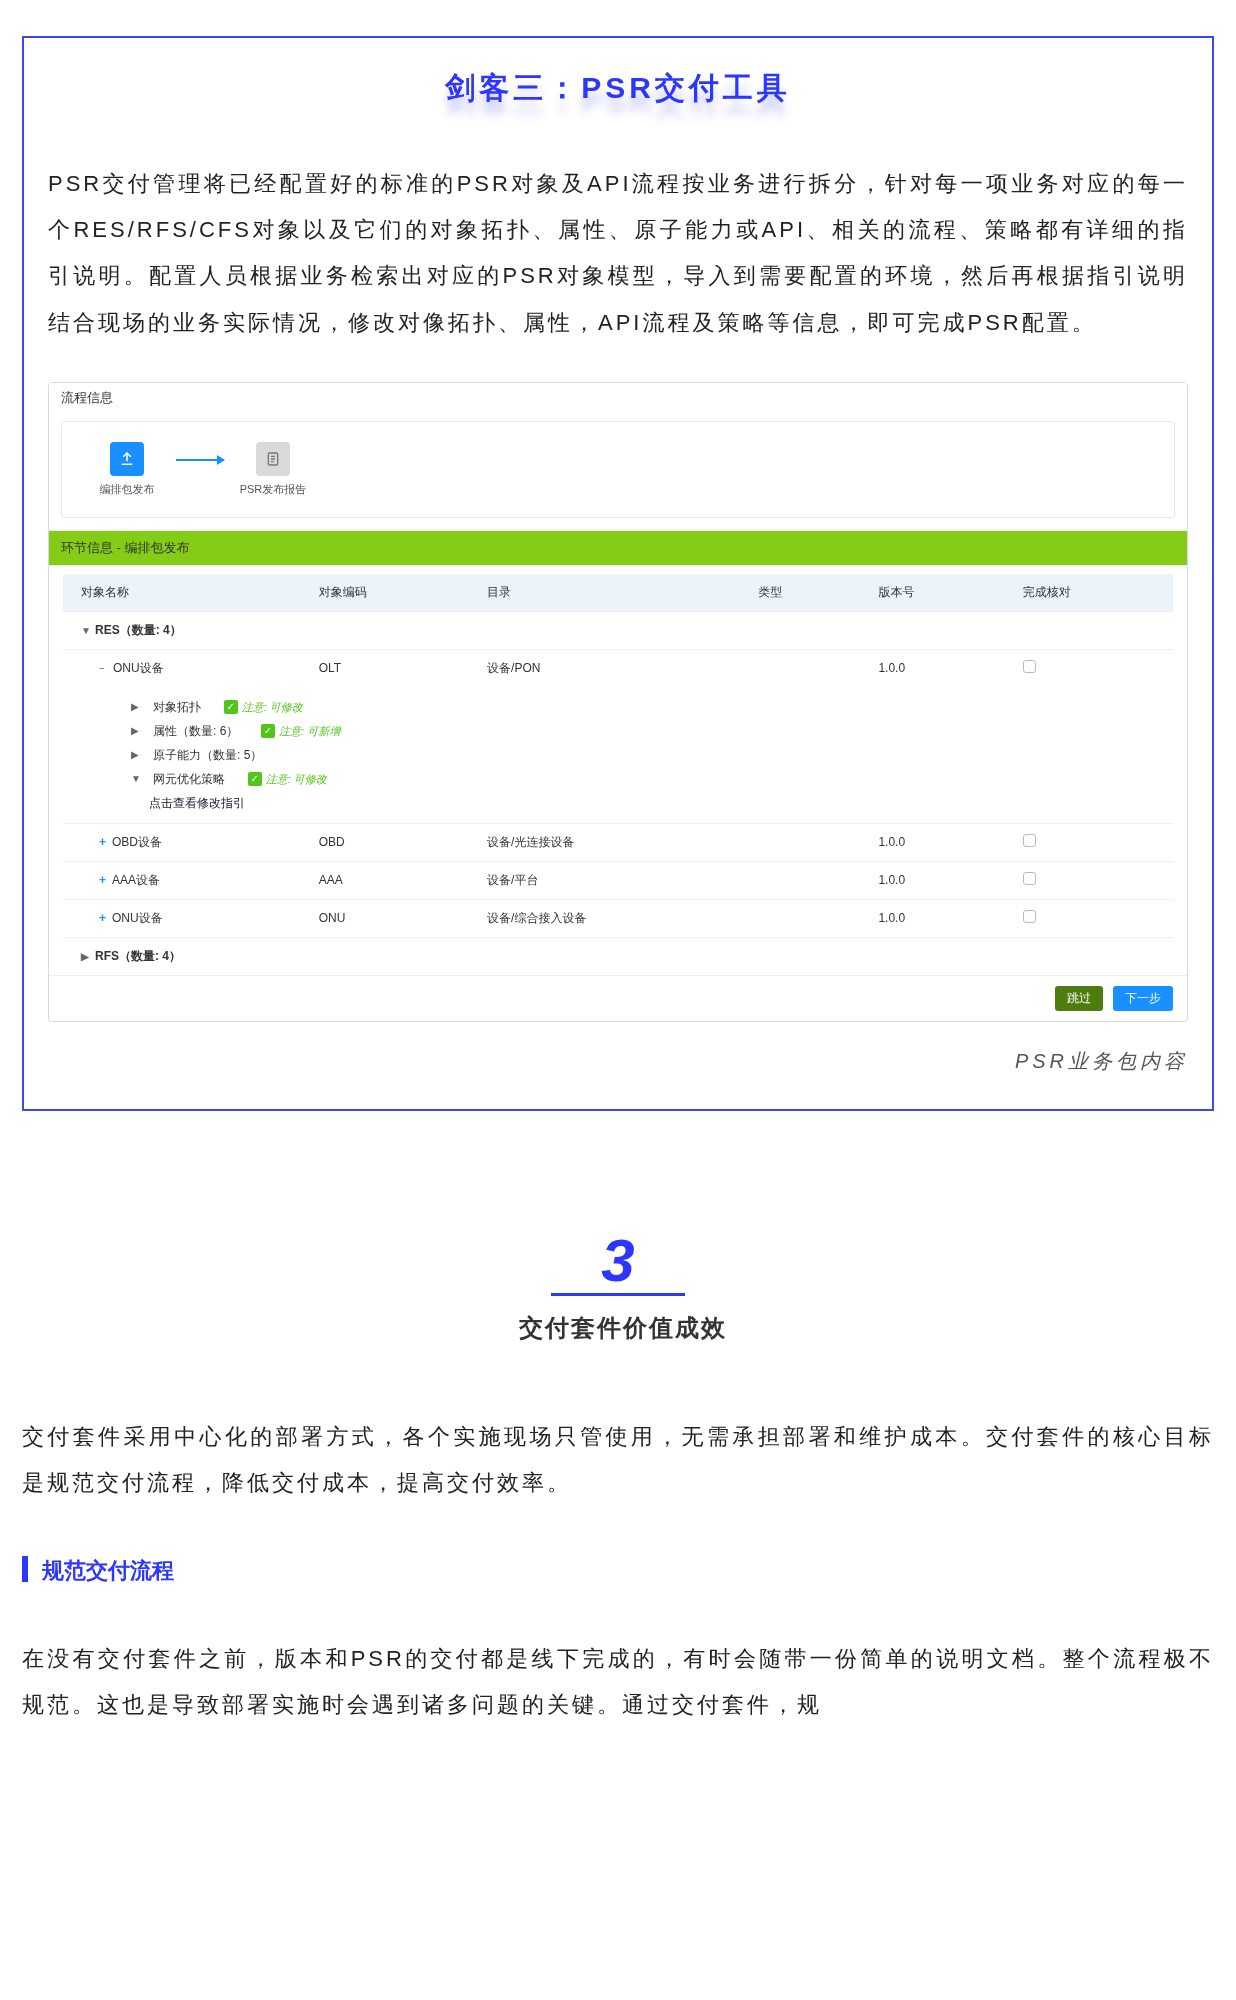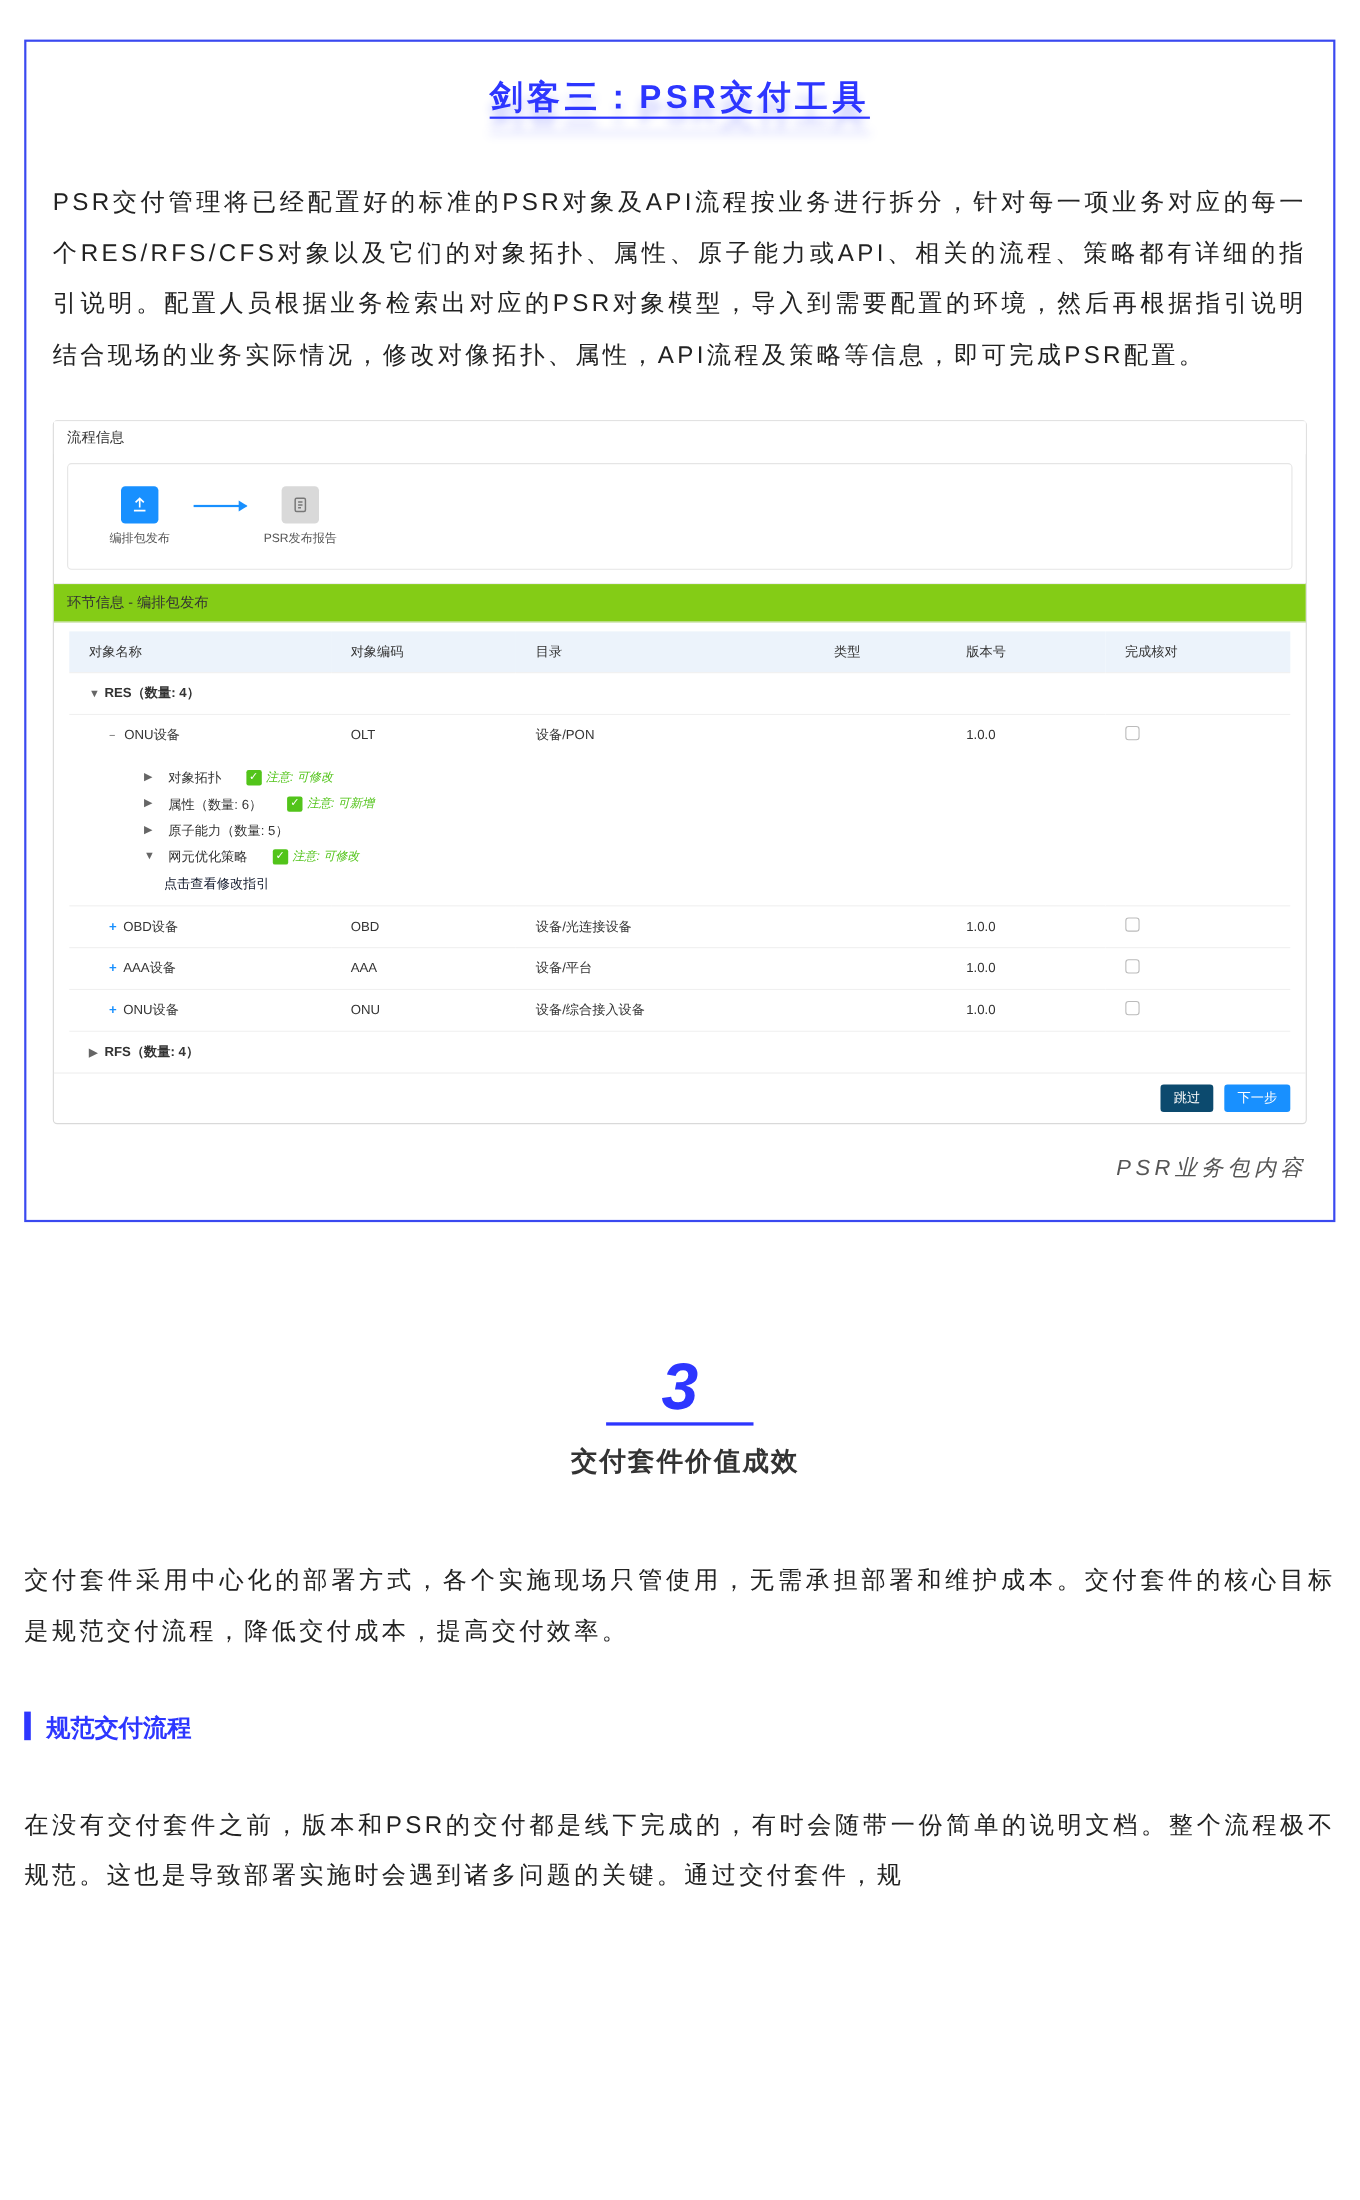--- a/index.html
+++ b/index.html
@@ -13,21 +13,20 @@
     margin: 36px 22px 0 22px;
     border: 2px solid #3a49f0;
     padding: 30px 24px 34px 24px;
   }
   .card-title {
     text-align: center;
     font-size: 30px;
     font-weight: 700;
     color: #2d36ff;
     letter-spacing: 4px;
-    text-decoration: underline;
     text-underline-offset: 8px;
     text-decoration-thickness: 2px;
     text-shadow: 0 14px 8px rgba(45,54,255,0.25);
     margin-bottom: 52px;
   }
   .paragraph {
     font-size: 22px;
     line-height: 2.1;
     letter-spacing: 3px;
     color: #222;
@@ -108,21 +107,21 @@
   .checkbox { width: 13px; height: 13px; border: 1px solid #bbb; border-radius: 3px; display: inline-block; }
   .shot-footer {
     padding: 10px 14px;
     display: flex; gap: 10px; justify-content: flex-end;
     border-top: 1px solid #eee;
   }
   .btn {
     font-size: 12px; padding: 4px 12px; border-radius: 3px; border: none;
     cursor: pointer;
   }
-  .btn.red { background: #0c4a6e; color: #fff; }
+  .btn.red { background: #4d7c0f; color: #fff; }
   .btn.blue { background: #1890ff; color: #fff; }
   .caption {
     text-align: right;
     font-size: 20px;
     font-style: italic;
     letter-spacing: 4px;
     color: #555;
     margin-top: 26px;
   }
   

